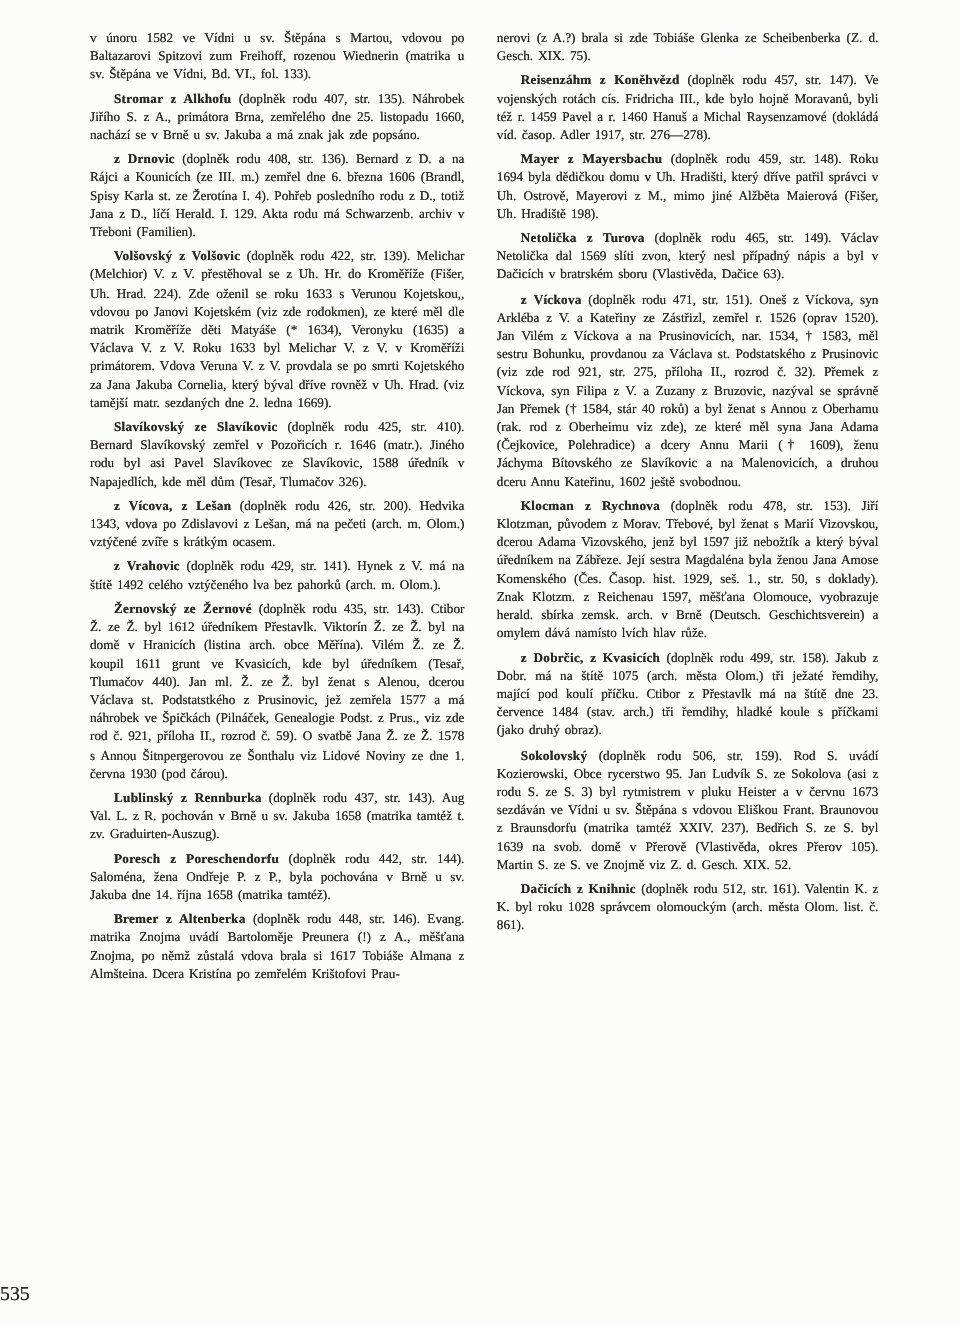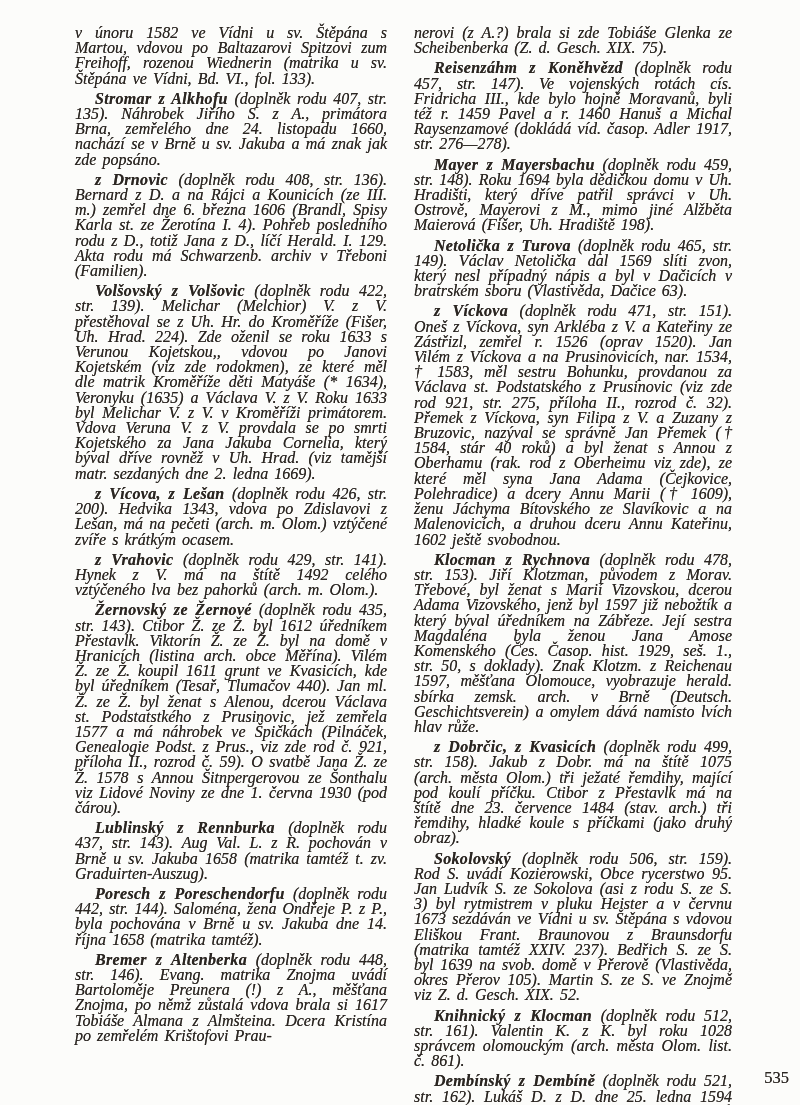--- a/index.html
+++ b/index.html
@@ -25,58 +25,58 @@
     display: flex;
     gap: 27px;
   }
   .col {
     flex: 0 0 auto;
   }
   .col-left  { width: 312px; }
   .col-right { width: 318px; }
   p.entry {
     margin: 0 0 5px 0;
-    font-size: 16px;
+    font-size: 11px;
     line-height: 15.2px;
     text-align: justify;
     text-indent: 20px;
     word-spacing: 0.13em;
     text-shadow: 0 0 0.4px rgba(43, 38, 34, 0.8);
-    font-style: italic;
   }
   p.entry.no-indent { text-indent: 0; }
   p.entry b.lead {
     font-weight: bold;
     letter-spacing: 0.02em;
   }
   .page-number {
     position: absolute;
     top: 1068px;
     left: 0;
     width: 789px;
-    text-align: right;
+    text-align: left;
     font-size: 16.5px;
     line-height: 20px;
     text-shadow: 0 0 0.4px rgba(43, 38, 34, 0.8);
   }
 </style>
 </head>
 <body>
 
 <div class="page">
   <div class="columns">
     <div class="col col-left">
   <p class="entry no-indent"><b class="lead"></b><span class="body-text">v únoru 1582 ve Vídni u sv. Štěpána s Martou, vdovou po Baltazarovi Spitzovi zum Freihoff, rozenou Wiednerin (matrika u sv. Štěpána ve Vídni, Bd. VI., fol. 133).</span></p>
 
-  <p class="entry"><b class="lead">Stromar z Alkhofu</b><span class="body-text"> (doplněk rodu 407, str. 135). Náhrobek Jiřího S. z A., primátora Brna, zemřelého dne 24. listopadu 1660, nachází se v Brně u sv. Jakuba a má znak jak zde popsáno.</span></p>
+  <p class="entry"><b class="lead">Stromar z Alkhofu</b><span class="body-text"> (doplněk rodu 407, str. 135). Náhrobek Jiřího S. z A., primátora Brna, zemřelého dne 25. listopadu 1660, nachází se v Brně u sv. Jakuba a má znak jak zde popsáno.</span></p>
 
   <p class="entry"><b class="lead">z Drnovic</b><span class="body-text"> (doplněk rodu 408, str. 136). Bernard z D. a na Rájci a Kounicích (ze III. m.) zemřel dne 6. března 1606 (Brandl, Spisy Karla st. ze Žerotína I. 4). Pohřeb posledního rodu z D., totiž Jana z D., líčí Herald. I. 129. Akta rodu má Schwarzenb. archiv v Třeboni (Familien).</span></p>
 
   <p class="entry"><b class="lead">Volšovský z Volšovic</b><span class="body-text"> (doplněk rodu 422, str. 139). Melichar (Melchior) V. z V. přestěhoval se z Uh. Hr. do Kroměříže (Fišer, Uh. Hrad. 224). Zde oženil se roku 1633 s Verunou Kojetskou,, vdovou po Janovi Kojetském (viz zde rodokmen), ze které měl dle matrik Kroměříže děti Matyáše (* 1634), Veronyku (1635) a Václava V. z V. Roku 1633 byl Melichar V. z V. v Kroměříži primátorem. Vdova Veruna V. z V. provdala se po smrti Kojetského za Jana Jakuba Cornelia, který býval dříve rovněž v Uh. Hrad. (viz tamější matr. sezdaných dne 2. ledna 1669).</span></p>
 
+  <p class="entry"><b class="lead">Slavíkovský ze Slavíkovic</b><span class="body-text"> (doplněk rodu 425, str. 410). Bernard Slavíkovský zemřel v Pozořicích r. 1646 (matr.). Jiného rodu byl asi Pavel Slavíkovec ze Slavíkovic, 1588 úředník v Napajedlích, kde měl dům (Tesař, Tlumačov 326).</span></p>
 
   <p class="entry"><b class="lead">z Vícova, z Lešan</b><span class="body-text"> (doplněk rodu 426, str. 200). Hedvika 1343, vdova po Zdislavovi z Lešan, má na pečeti (arch. m. Olom.) vztýčené zvíře s krátkým ocasem.</span></p>
 
   <p class="entry"><b class="lead">z Vrahovic</b><span class="body-text"> (doplněk rodu 429, str. 141). Hynek z V. má na štítě 1492 celého vztýčeného lva bez pahorků (arch. m. Olom.).</span></p>
 
   <p class="entry"><b class="lead">Žernovský ze Žernové</b><span class="body-text"> (doplněk rodu 435, str. 143). Ctibor Ž. ze Ž. byl 1612 úředníkem Přestavlk. Viktorín Ž. ze Ž. byl na domě v Hranicích (listina arch. obce Měřína). Vilém Ž. ze Ž. koupil 1611 grunt ve Kvasicích, kde byl úředníkem (Tesař, Tlumačov 440). Jan ml. Ž. ze Ž. byl ženat s Alenou, dcerou Václava st. Podstatstkého z Prusinovic, jež zemřela 1577 a má náhrobek ve Špičkách (Pilnáček, Genealogie Podst. z Prus., viz zde rod č. 921, příloha II., rozrod č. 59). O svatbě Jana Ž. ze Ž. 1578 s Annou Šitnpergerovou ze Šonthalu viz Lidové Noviny ze dne 1. června 1930 (pod čárou).</span></p>
 
   <p class="entry"><b class="lead">Lublinský z Rennburka</b><span class="body-text"> (doplněk rodu 437, str. 143). Aug Val. L. z R. pochován v Brně u sv. Jakuba 1658 (matrika tamtéž t. zv. Graduirten-Auszug).</span></p>
 
 
@@ -95,19 +95,18 @@
 
   <p class="entry"><b class="lead">z Víckova</b><span class="body-text"> (doplněk rodu 471, str. 151). Oneš z Víckova, syn Arkléba z V. a Kateřiny ze Zástřizl, zemřel r. 1526 (oprav 1520). Jan Vilém z Víckova a na Prusinovicích, nar. 1534, † 1583, měl sestru Bohunku, provdanou za Václava st. Podstatského z Prusinovic (viz zde rod 921, str. 275, příloha II., rozrod č. 32). Přemek z Víckova, syn Filipa z V. a Zuzany z Bruzovic, nazýval se správně Jan Přemek († 1584, stár 40 roků) a byl ženat s Annou z Oberhamu (rak. rod z Oberheimu viz zde), ze které měl syna Jana Adama (Čejkovice, Polehradice) a dcery Annu Marii († 1609), ženu Jáchyma Bítovského ze Slavíkovic a na Malenovicích, a druhou dceru Annu Kateřinu, 1602 ještě svobodnou.</span></p>
 
   <p class="entry"><b class="lead">Klocman z Rychnova</b><span class="body-text"> (doplněk rodu 478, str. 153). Jiří Klotzman, původem z Morav. Třebové, byl ženat s Marií Vizovskou, dcerou Adama Vizovského, jenž byl 1597 již nebožtík a který býval úředníkem na Zábřeze. Její sestra Magdaléna byla ženou Jana Amose Komenského (Čes. Časop. hist. 1929, seš. 1., str. 50, s doklady). Znak Klotzm. z Reichenau 1597, měšťana Olomouce, vyobrazuje herald. sbírka zemsk. arch. v Brně (Deutsch. Geschichtsverein) a omylem dává namísto lvích hlav růže.</span></p>
 
 
   <p class="entry"><b class="lead">z Dobrčic, z Kvasicích</b><span class="body-text"> (doplněk rodu 499, str. 158). Jakub z Dobr. má na štítě 1075 (arch. města Olom.) tři ježaté řemdihy, mající pod koulí příčku. Ctibor z Přestavlk má na štítě dne 23. července 1484 (stav. arch.) tři řemdihy, hladké koule s příčkami (jako druhý obraz).</span></p>
 
   <p class="entry"><b class="lead">Sokolovský</b><span class="body-text"> (doplněk rodu 506, str. 159). Rod S. uvádí Kozierowski, Obce rycerstwo 95. Jan Ludvík S. ze Sokolova (asi z rodu S. ze S. 3) byl rytmistrem v pluku Heister a v červnu 1673 sezdáván ve Vídni u sv. Štěpána s vdovou Eliškou Frant. Braunovou z Braunsdorfu (matrika tamtéž XXIV. 237). Bedřich S. ze S. byl 1639 na svob. domě v Přerově (Vlastivěda, okres Přerov 105). Martin S. ze S. ve Znojmě viz Z. d. Gesch. XIX. 52.</span></p>
 
-  <p class="entry"><b class="lead">Knihnický z Klocman</b><span class="body-text"> (doplněk rodu 512, str. 161). Valentin K. z K. byl roku 1028 správcem olomouckým (arch. města Olom. list. č. 861).</span></p>
+  <p class="entry"><b class="lead">Dačicích z Knihnic</b><span class="body-text"> (doplněk rodu 512, str. 161). Valentin K. z K. byl roku 1028 správcem olomouckým (arch. města Olom. list. č. 861).</span></p>
 
-  <p class="entry"><b class="lead">Dembínský z Dembíně</b><span class="body-text"> (doplněk rodu 521, str. 162). Lukáš D. z D. dne 25. ledna 1594 (stav. arch. Brno) má na štítě podkovu dolů otevřenou a v ní křížek, klenot dvě složená orlí křídla. Lukáš D. z D.</span></p>
 </div>
   </div>
   <div class="page-number">535</div>
 </div>
 
 </body></html>

